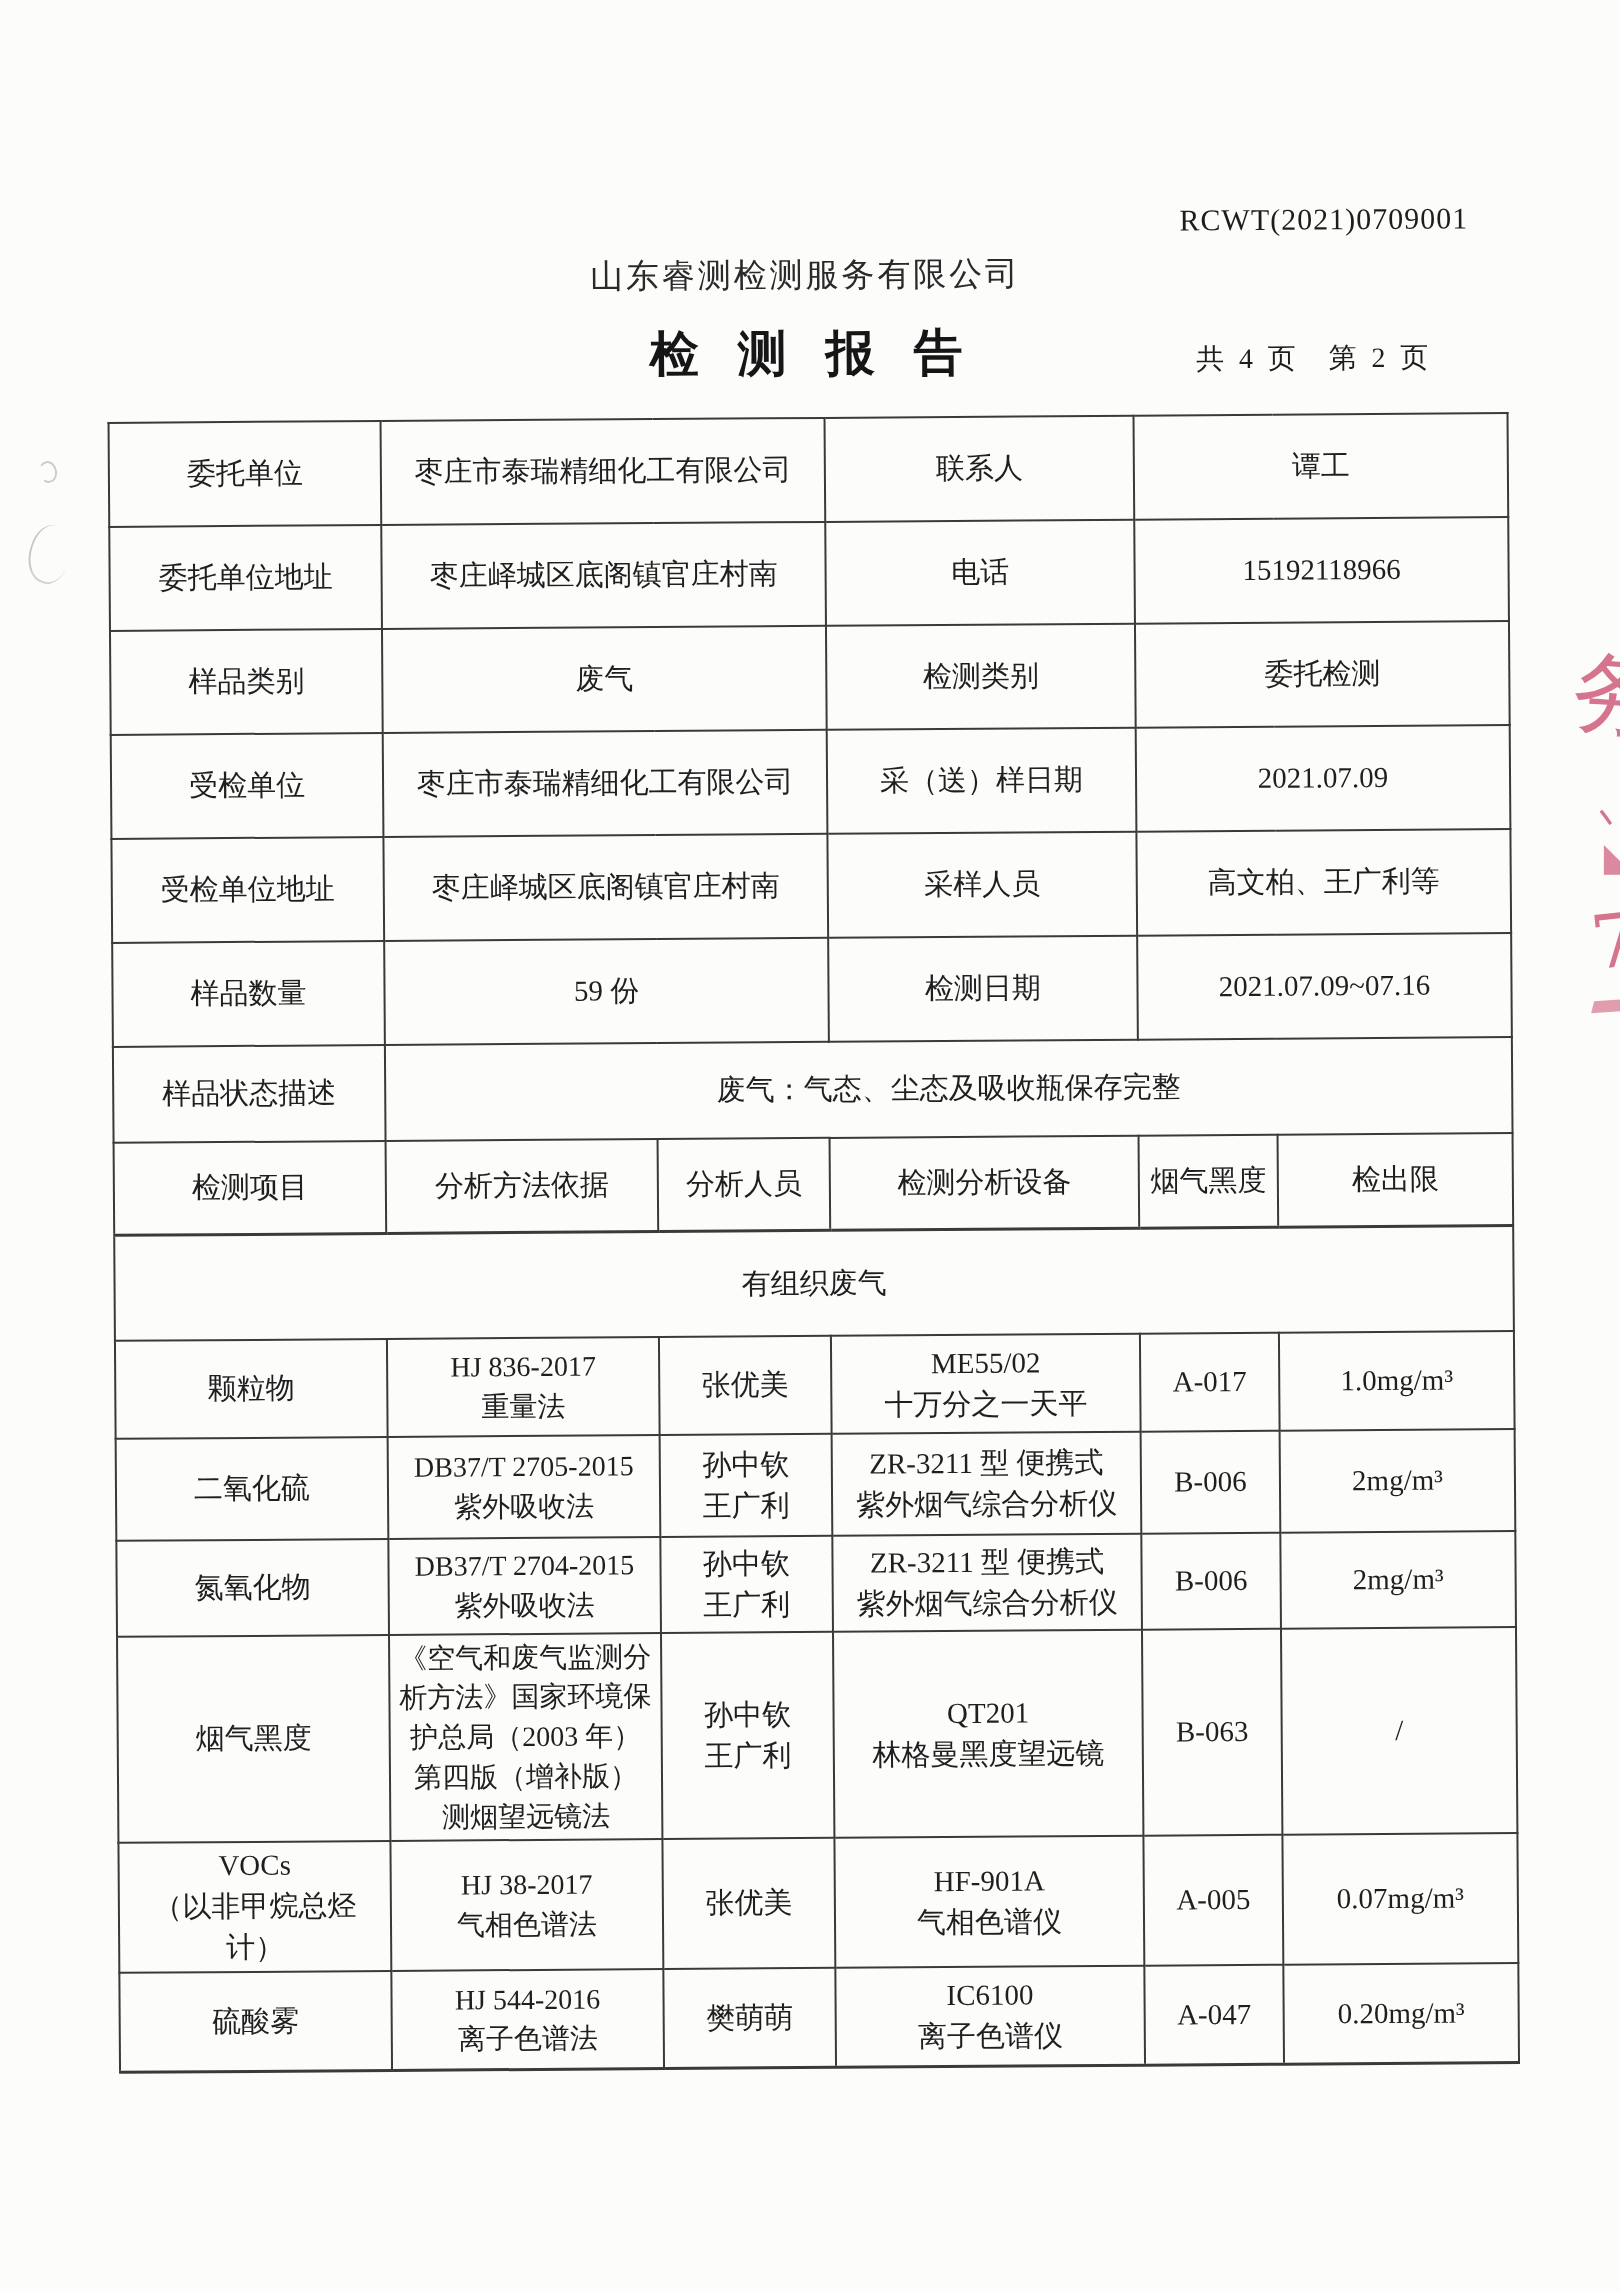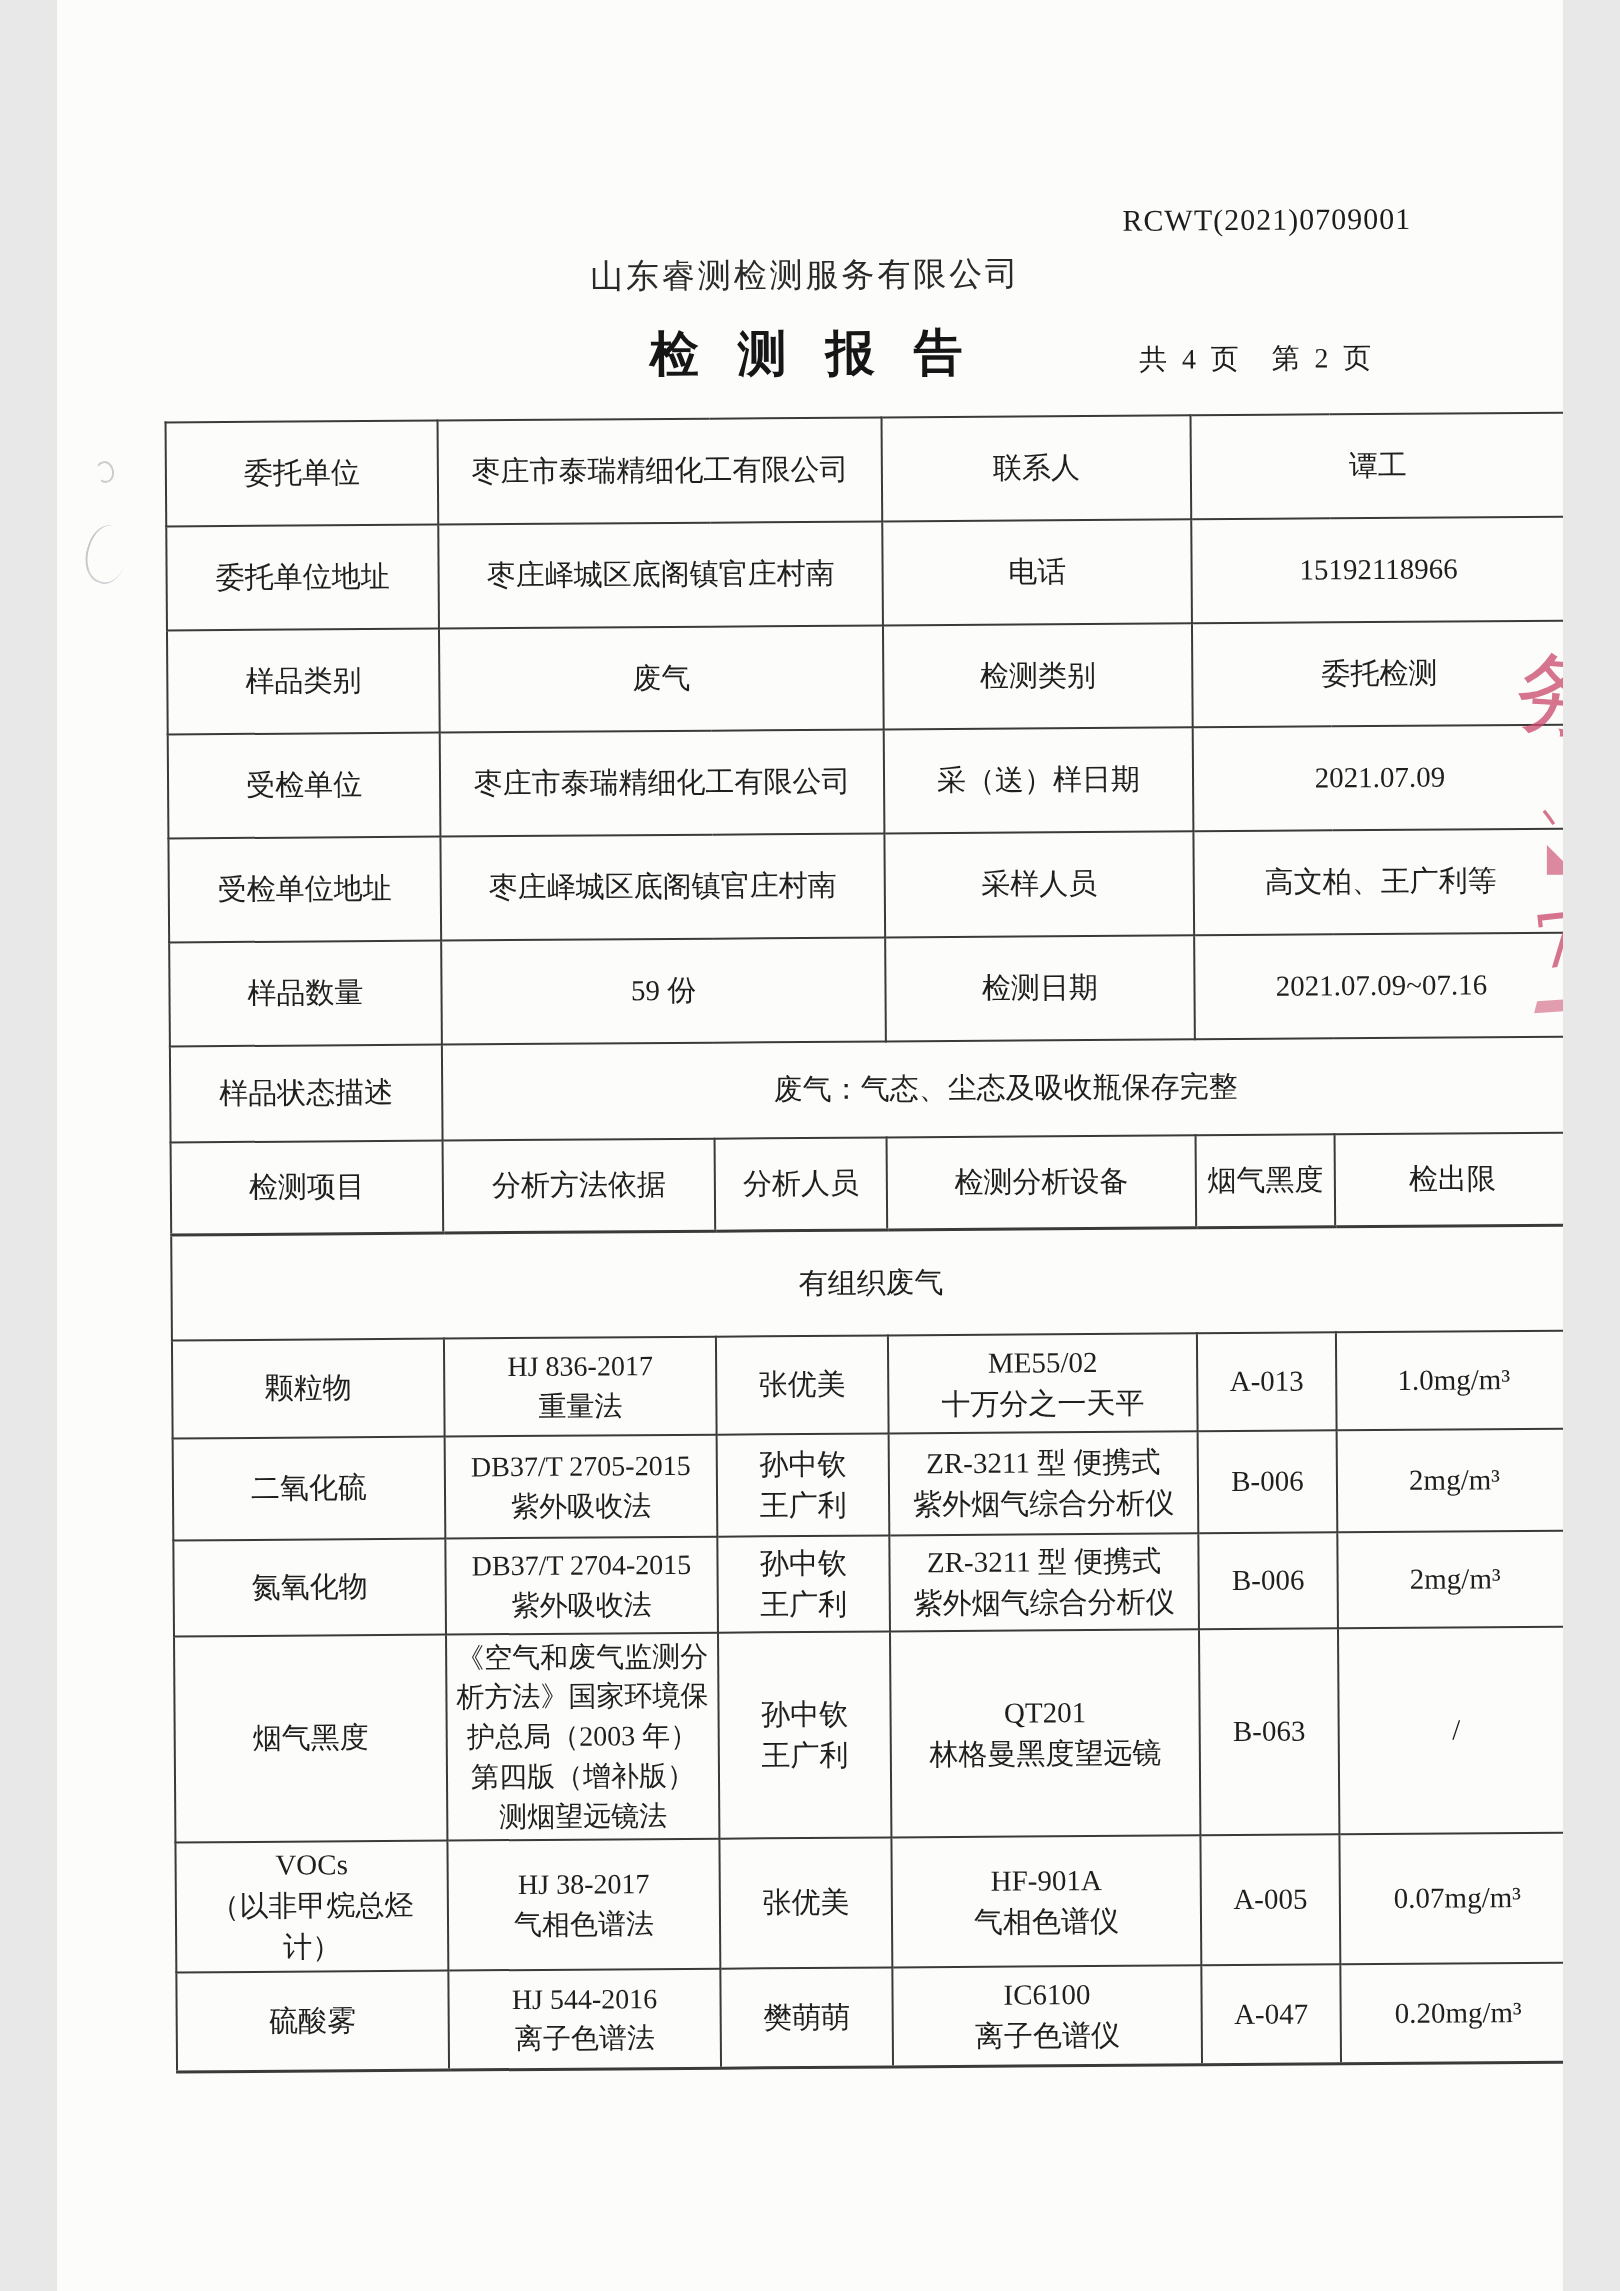--- a/index.html
+++ b/index.html
@@ -1,18 +1,18 @@
 <!DOCTYPE html>
 <html><head>
 <meta charset="utf-8">
 <style>
   html,body{margin:0;padding:0;background:#e8e8e8;}
   .page{
     position:relative;
-    width:1506px;height:2292px;
+    width:1620px;height:2292px;
     margin:0 auto;
     background:#fcfcfb;
     overflow:hidden;
     font-family:"Liberation Serif","DejaVu Serif",serif;
     color:#222;
   }
   .sheet{position:absolute;inset:0;transform:rotate(-0.4deg);transform-origin:50% 40%;}
   .report-no{
     position:absolute;top:206px;right:147px;
     font-size:30px;letter-spacing:1px;color:#1d1d1d;
@@ -172,21 +172,21 @@
           <td colspan="6">有组织废气</td>
         </tr>
 
         <tr class="h-r1">
           <td>颗粒物</td>
           <td class="method">HJ 836-2017
 重量法</td>
           <td>张优美</td>
           <td>ME55/02
 十万分之一天平</td>
-          <td>A-013</td>
+          <td>A-017</td>
           <td>1.0mg/m³</td>
         </tr>
         <tr class="h-r2">
           <td>二氧化硫</td>
           <td class="method">DB37/T 2705-2015
 紫外吸收法</td>
           <td>孙中钦
 王广利</td>
           <td>ZR-3211 型  便携式
 紫外烟气综合分析仪</td>

